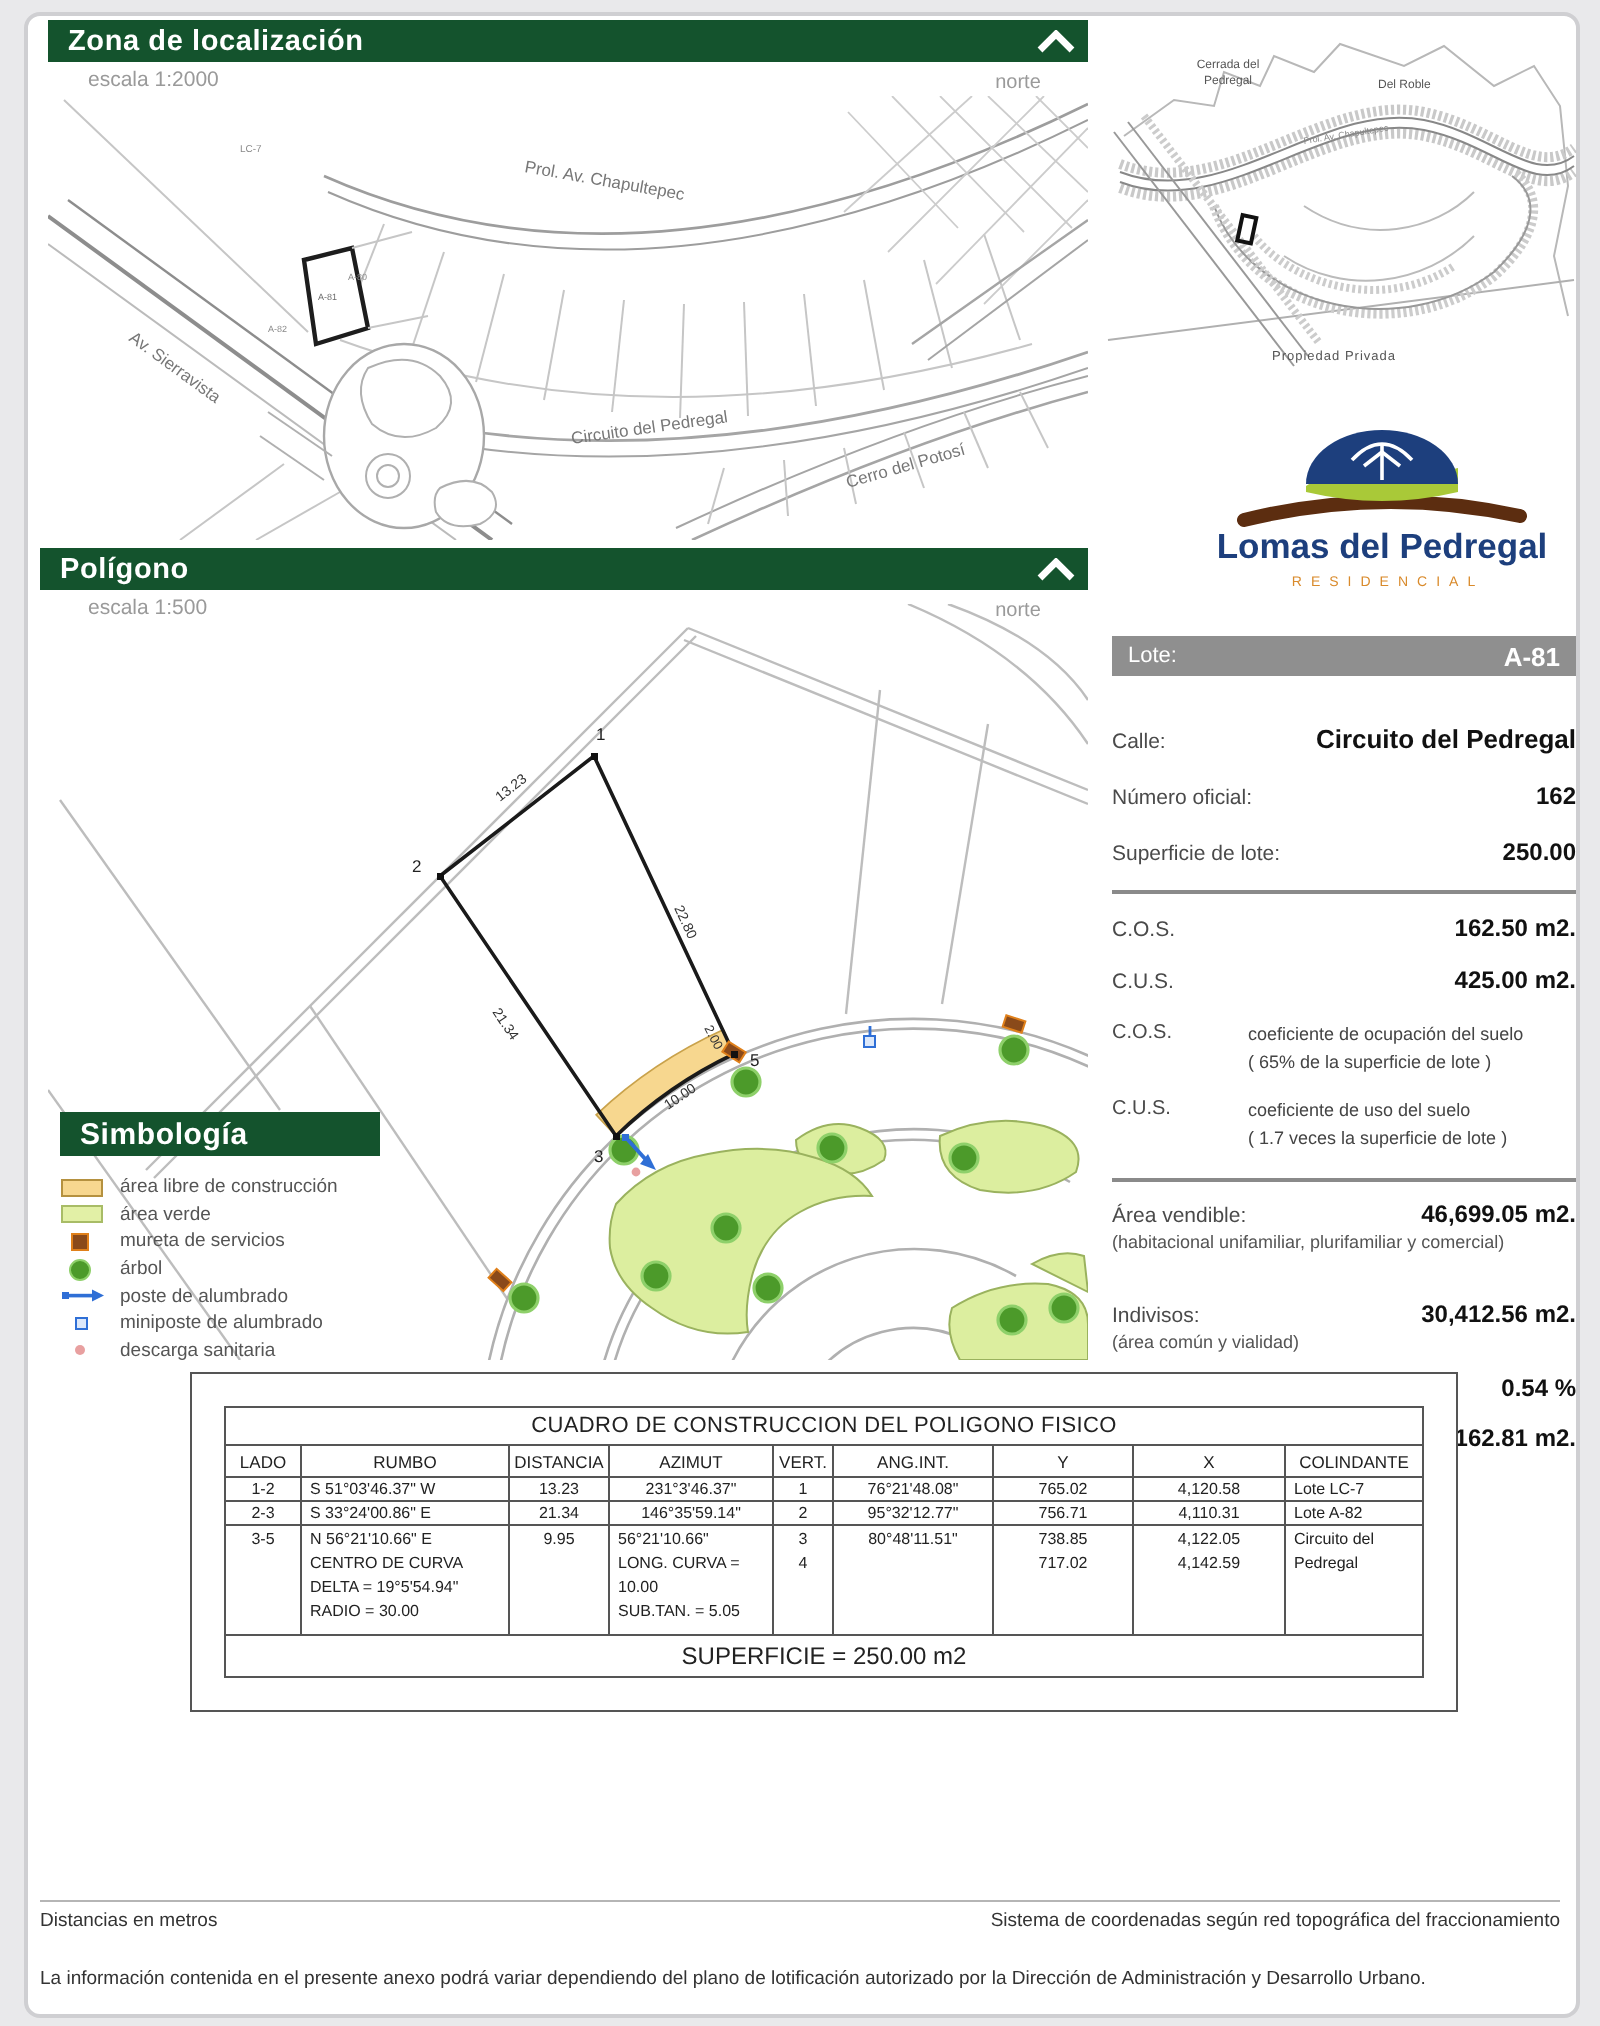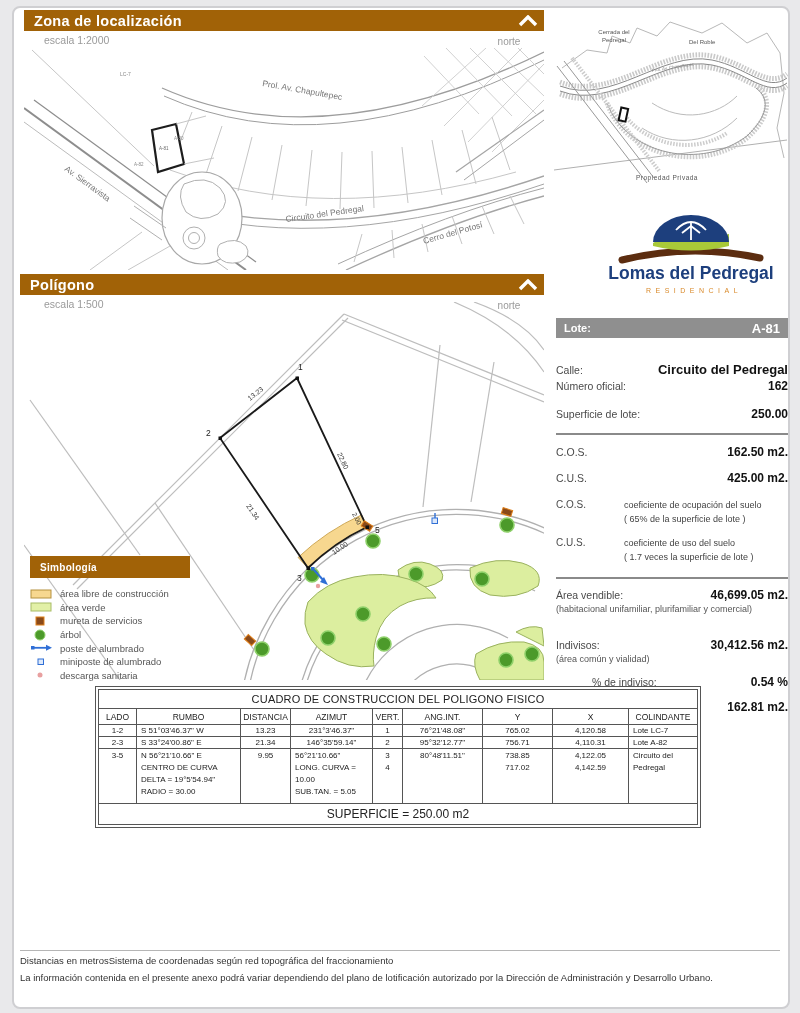--- a/index.html
+++ b/index.html
@@ -10,66 +10,66 @@
     color:#333;
     -webkit-font-smoothing:antialiased;
   }
   .page-frame{
     position:absolute;left:12px;top:6px;right:10px;bottom:4px;
     background:#ffffff;border:2px solid #cfcfd2;border-radius:8px;
   }
   .abs{position:absolute;}
   
   .bar{
-    background:#a16207;color:#fff;font-weight:bold;font-size:14.5px;
+    background:#14532d;color:#fff;font-weight:bold;font-size:14.5px;
     letter-spacing:.3px;display:flex;align-items:center;
     padding:0 6px 0 10px;height:21px;box-sizing:border-box;
   }
   .bar .grow{flex:1;}
   .escala{font-size:10.5px;color:#9a9a9a;}
   .norte{font-size:10px;color:#9a9a9a;text-align:center;}
   
   .panel{width:232px;font-size:10.5px;}
   .lote-bar{
     background:#8f8f8f;color:#fff;height:20px;display:flex;align-items:center;
     padding:0 8px;box-sizing:border-box;justify-content:space-between;
   }
-  .lote-bar .ll{font-size:11px;font-weight:bold;}
+  .lote-bar .ll{font-size:11px;font-weight:normal;}
   .lote-bar .lv{font-size:13px;font-weight:bold;}
   .prow{display:flex;justify-content:space-between;align-items:baseline;}
   .prow .lab{color:#4a4a4a;font-size:10.5px;}
   .prow .val{font-weight:bold;color:#111;font-size:12px;}
   .prow .val.big{font-size:13px;}
   .pdesc{display:flex;}
   .pdesc .lab{width:68px;color:#4a4a4a;font-size:10px;}
   .pdesc .txt{flex:1;font-size:9px;color:#444;white-space:pre-line;line-height:1.55;}
   .pnote{font-size:9px;color:#555;margin-top:2px;}
   .pdiv{border-top:2px solid #8a8a8a;}
   
   .simb{width:190px;}
-  .simb .bar{width:160px;height:22px;font-size:10px;}
+  .simb .bar{width:160px;height:22px;font-size:15px;}
   .simb-item{display:flex;align-items:center;gap:6px;height:13.6px;}
   .simb-item .g{width:24px;display:flex;justify-content:flex-start;}
   .simb-item .t{font-size:9.5px;color:#555;}
   
-  .tablewrap{border:1px solid #555;padding:2px;background:#fff;}
+  .tablewrap{border:1px solid #555;padding:16px;background:#fff;}
   table.ctab{border-collapse:collapse;width:600px;table-layout:fixed;}
   .ctab td,.ctab th{
     border:1px solid #555;font-size:8px;padding:1px 2px;text-align:center;
     color:#222;font-weight:normal;overflow:hidden;
   }
   .ctab .title td{font-size:11px;height:16px;letter-spacing:.2px;}
   .ctab .head td{font-size:8.5px;height:13px;}
   .ctab td.l{text-align:left;padding-left:4px;}
   .ctab tr.r3 td{vertical-align:top;white-space:pre-line;line-height:1.5;height:52px;}
   .ctab .sup td{font-size:12px;height:18px;}
   
   .foot-rule{border-top:1px solid #b5b5b5;}
-  .footline{display:flex;font-size:9.5px;color:#333;}
-  .footnote{font-size:9.5px;color:#333;}
+  .footline{display:flex;justify-content:space-between;font-size:9.5px;color:#333;}
+  .footnote{font-size:9.5px;color:#333;margin-top:12px;}
   svg text{font-family:"Liberation Sans",sans-serif;}
 </style>
 </head>
 <body>
 
 <div class="page-frame"></div>
 
 <div class="abs bar" style="left:24px;top:10px;width:520px;">
   <span>Zona de localización</span>
   <span class="grow"></span>
@@ -376,21 +376,21 @@
 
 <div class="abs panel" style="left:556px;top:318px;">
   <div class="lote-bar">
     <span class="ll">Lote:</span>
     <span class="lv">A-81</span>
   </div>
   <div class="prow" style="margin-top:24px;">
     <span class="lab">Calle:</span>
     <span class="val big">Circuito del Pedregal</span>
   </div>
-  <div class="prow" style="margin-top:2px;">
+  <div class="prow" style="margin-top:14px;">
     <span class="lab">Número oficial:</span>
     <span class="val">162</span>
   </div>
   <div class="prow" style="margin-top:14px;">
     <span class="lab">Superficie de lote:</span>
     <span class="val">250.00</span>
   </div>
   <div class="pdiv" style="margin-top:12px;"></div>
   <div class="prow" style="margin-top:10px;">
     <span class="lab">C.O.S.</span>

